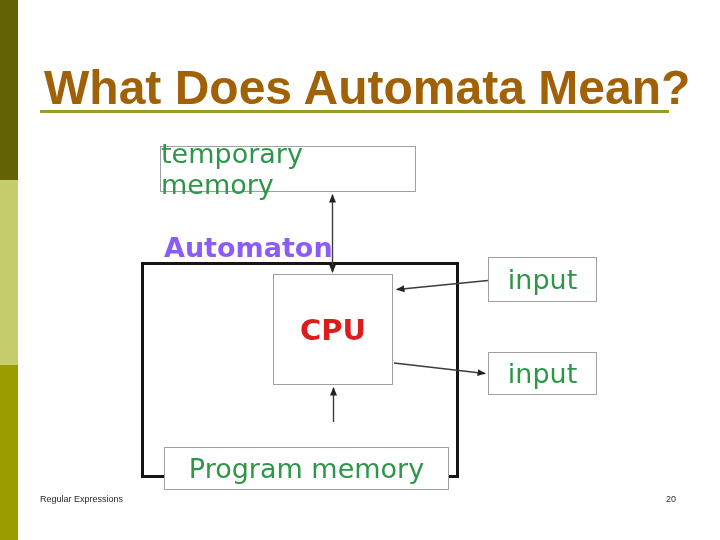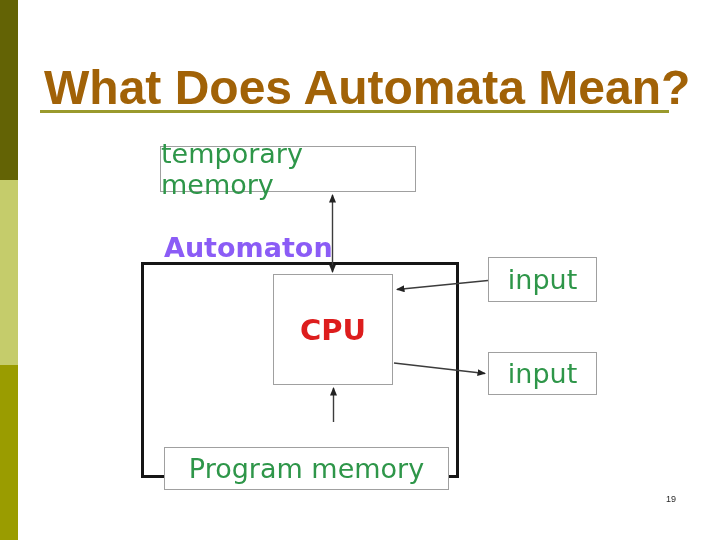--- a/index.html
+++ b/index.html
@@ -98,14 +98,15 @@
 
     <line x1="333.5" y1="422" x2="333.5" y2="388" marker-end="url(#ah)"></line>
 
     <line x1="488" y1="280.5" x2="397" y2="289.5" marker-end="url(#ah)"></line>
 
     <line x1="394" y1="363" x2="485" y2="373.5" marker-end="url(#ah)"></line>
   </svg>
 </div>
 
 <div class="footer">
+  <div>Regular Expressions</div>
 </div>
-<div class="page-number">19</div>
+<div class="page-number">20</div>
 
 </body></html>

